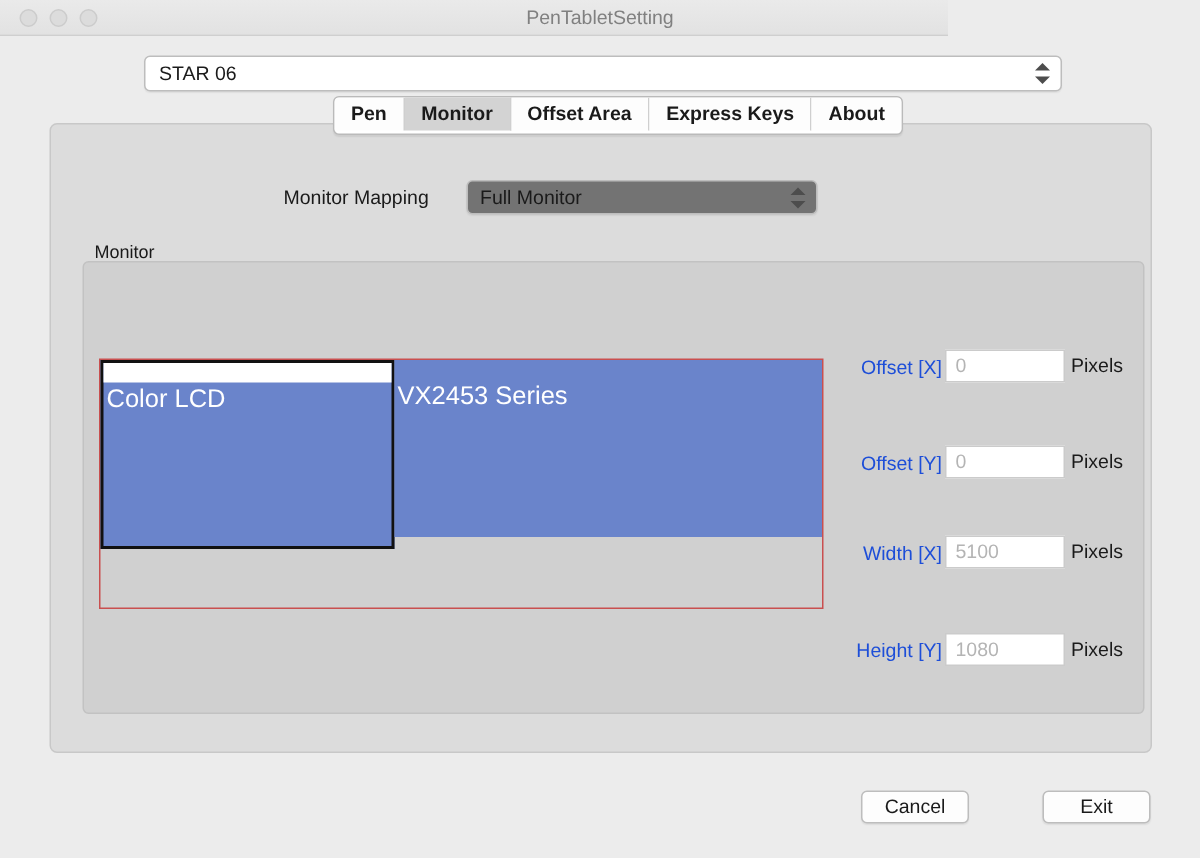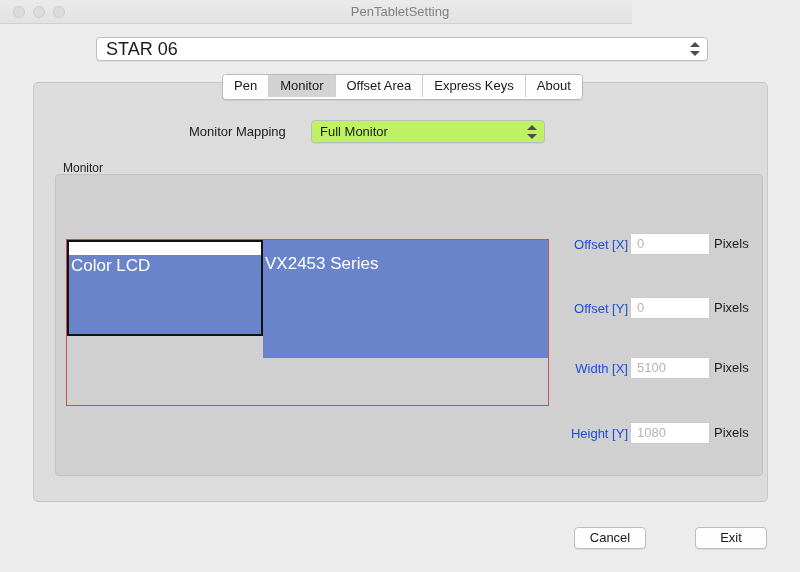--- a/index.html
+++ b/index.html
@@ -71,21 +71,21 @@
     border-radius: 4px;
     box-sizing: border-box;
     box-shadow: 0 1px 1px rgba(0,0,0,0.06);
   }
   .device-select .value {
     position: absolute;
     left: 9px;
     top: 0;
     height: 36px;
     line-height: 22px;
-    font-size: 18px;
+    font-size: 13px;
     color: #1a1a1a;
   }
   .stepper {
     position: absolute;
     right: 7px;
     top: 3px;
     width: 10px;
     height: 16px;
   }
   .stepper .up, .stepper .dn {
@@ -107,29 +107,30 @@
     height: 420px;
     background: #dcdcdc;
     border: 1px solid #c8c8c8;
     border-radius: 5px;
     box-sizing: border-box;
   }
 
   .tabbar {
     position: absolute;
     left: 222px;
-    top: 74px;
+    top: 64px;
     height: 24px;
     display: flex;
     border: 1px solid #bababa;
     border-radius: 4px;
     overflow: hidden;
     background: #ffffff;
     box-shadow: 0 1px 1px rgba(0,0,0,0.07);
     z-index: 5;
+    font-weight: bold;
   }
   .tab {
     height: 22px;
     line-height: 22px;
     padding: 0 11px;
     font-size: 13px;
     color: #1a1a1a;
     background: #fdfdfd;
     border-right: 1px solid #cfcfcf;
     white-space: nowrap;
@@ -147,21 +148,21 @@
     font-size: 13px;
     color: #1a1a1a;
     z-index: 4;
   }
   .mapping-select {
     position: absolute;
     left: 311px;
     top: 120px;
     width: 234px;
     height: 23px;
-    background: #bef264;
+    background: #737373;
     border: 1px solid #bdbdbd;
     border-radius: 4px;
     box-sizing: border-box;
     box-shadow: 0 1px 1px rgba(0,0,0,0.06);
     z-index: 4;
     padding-left: 12px;
   }
   .mapping-select .value {
     position: absolute;
     left: 8px; top: 0;
@@ -202,21 +203,21 @@
     border: 1px solid #c94f4f;
     box-sizing: border-box;
     background: transparent;
   }
   
   .mon-left {
     position: absolute;
     left: 67px;
     top: 240px;
     width: 196px;
-    height: 96px;
+    height: 126px;
     border: 2px solid #111111;
     box-sizing: border-box;
     background: #6a84cb;
   }
   .mon-left .menubar {
     position: absolute;
     left: 0; top: 0;
     width: 100%;
     height: 13px;
     background: #ffffff;

